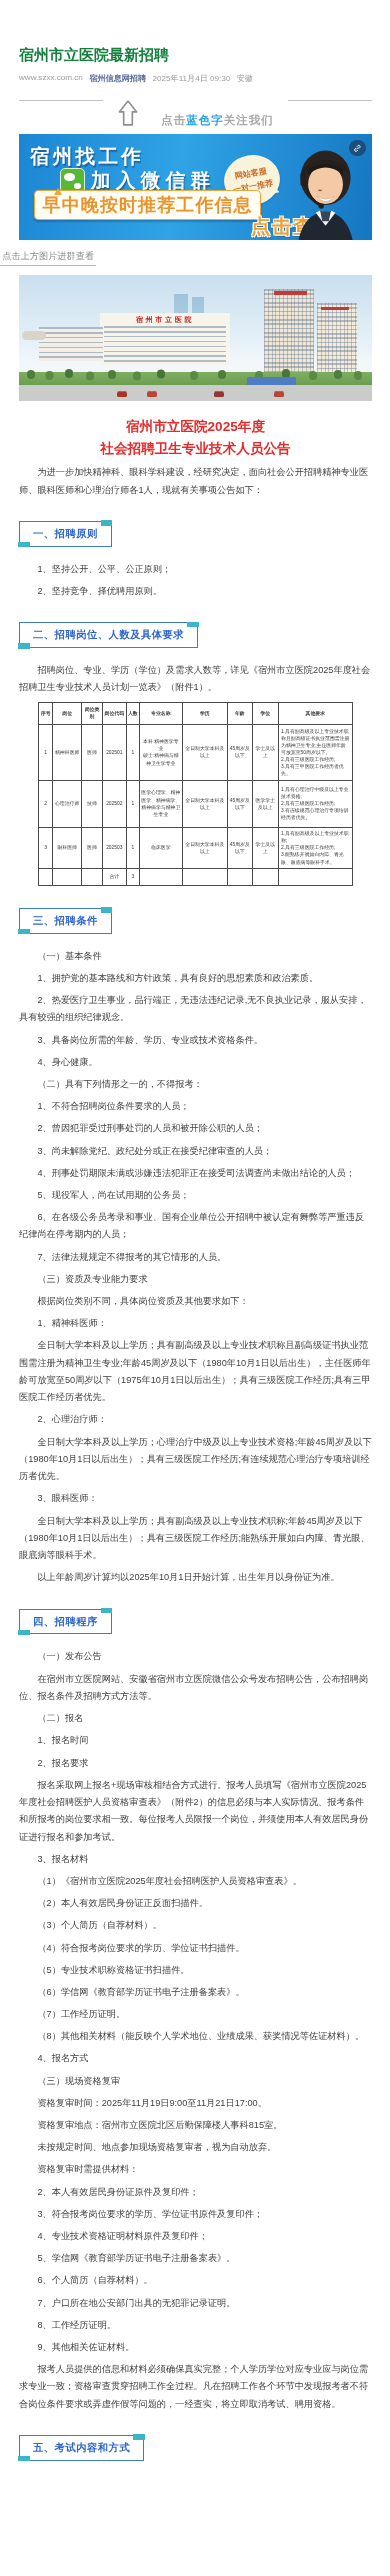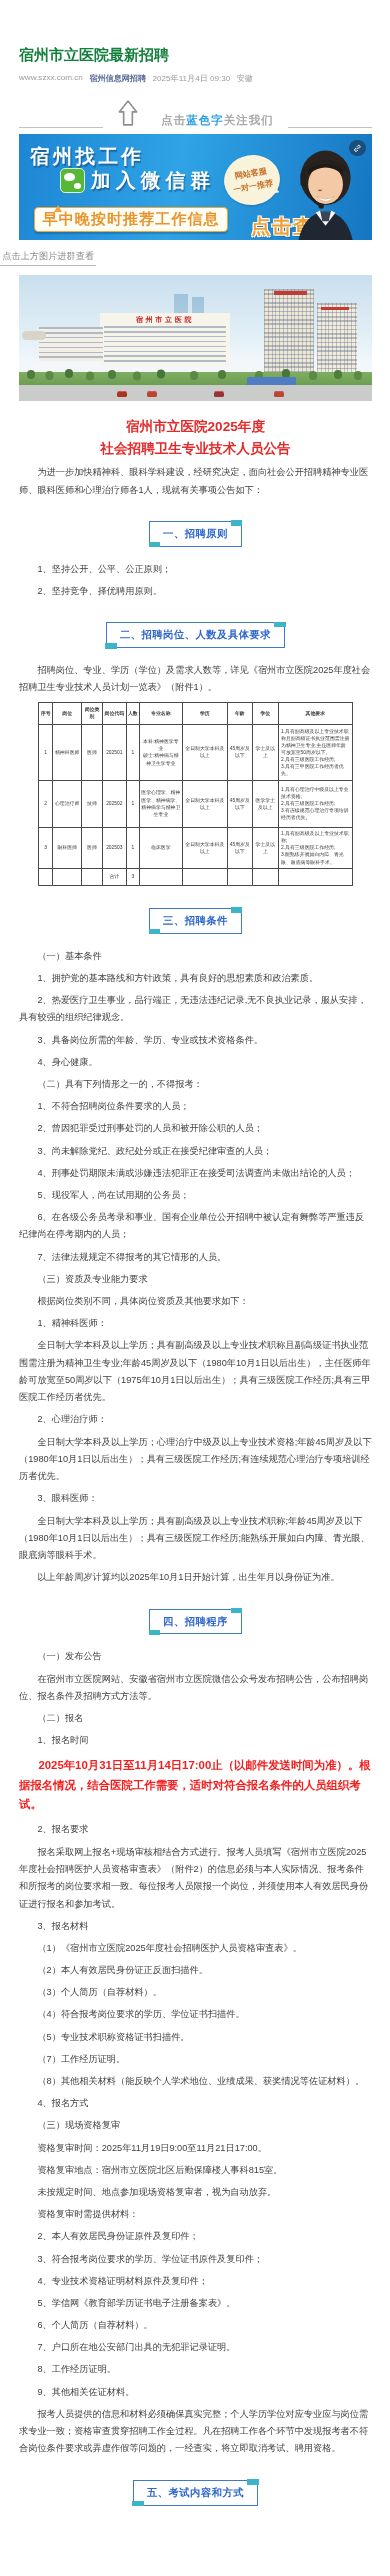--- a/index.html
+++ b/index.html
@@ -5,37 +5,37 @@
   html,body{margin:0;padding:0;}
   body{width:391px;background:#ffffff;font-family:"Liberation Sans","DejaVu Sans",sans-serif;position:relative;}
   .page{width:391px;overflow:hidden;position:relative;background:#fff;}
 
   
   .page-title{font-size:15px;font-weight:bold;color:#15803d;padding:12px 19px 5.4px;margin-top:34px;}
   .meta{display:flex;align-items:flex-start;gap:6.5px;color:#9b9b9b;font-size:8.1px;padding:2.2px 19px 0;}
   .meta .account{color:#576b95;font-weight:bold;}
 
   
-  .follow{display:flex;align-items:flex-end;margin:16.3px 19px 6.5px;}
+  .follow{display:flex;align-items:flex-start;margin:16.3px 19px 6.5px;}
   .fl-line{flex:1;height:0.5px;background:#c2c2c2;}
   .follow-center{display:flex;align-items:flex-end;gap:22px;padding:0 14px;}
   .follow-text{font-size:11.4px;font-weight:bold;color:#a8a8a8;letter-spacing:1.1px;white-space:nowrap;}
   .follow-text .hl{color:#2b9fe3;}
 
   
   .banner{position:relative;width:353px;height:106px;margin:4.3px auto 0;background:linear-gradient(100deg,#1d86d4 0%,#2fa3e6 45%,#1576c2 100%);overflow:hidden;cursor:pointer;}
   .b-line1{position:absolute;left:11px;top:8.7px;font-size:19.5px;font-weight:bold;color:#fff;letter-spacing:3.3px;text-shadow:1.1px 1.6px 1.1px rgba(20,60,110,.55);}
   .wechat-icon{position:absolute;left:41px;top:34px;width:23px;height:23px;background:#57b837;border:1.1px solid #dff3d2;border-radius:4.9px;}
   .wc-b1{position:absolute;left:3.3px;top:3.8px;width:10.3px;height:8.1px;background:#fff;border-radius:50% 50% 45% 45%;}
   .wc-b2{position:absolute;right:2.7px;bottom:3.3px;width:7.6px;height:6px;background:#fff;border-radius:50%;}
   .b-line2{position:absolute;left:72px;top:33px;font-size:19.5px;font-weight:bold;color:#fff;letter-spacing:5.4px;text-shadow:1.1px 1.6px 1.1px rgba(20,60,110,.55);}
   .bubble{position:absolute;left:205px;top:20.6px;width:56px;height:50px;background:#f8f3da;border-radius:50%;transform:rotate(-10deg);display:flex;flex-direction:column;align-items:center;justify-content:center;gap:2.2px;box-shadow:0 1.1px 2.2px rgba(0,0,0,.15);}
   .bubble:after{content:"";position:absolute;right:-2.2px;bottom:4.3px;width:0;height:0;border:5.4px solid transparent;border-left:8.7px solid #f8f3da;transform:rotate(30deg);}
   .bubble span{color:#c8702a;font-weight:bold;font-size:8.1px;font-family:"DejaVu Serif",serif;}
-  .ribbon{position:absolute;left:15px;top:73px;background:#fffdf4;border:1.1px solid #f0a73a;border-radius:4.3px;padding:1.6px 7.6px;font-size:15px;font-weight:bold;color:#e8952f;letter-spacing:1.1px;box-shadow:0 1.1px 1.6px rgba(0,0,0,.2);}
+  .ribbon{position:absolute;left:15px;top:56px;background:#fffdf4;border:1.1px solid #f0a73a;border-radius:4.3px;padding:1.6px 7.6px;font-size:18px;font-weight:bold;color:#e8952f;letter-spacing:1.1px;box-shadow:0 1.1px 1.6px rgba(0,0,0,.2);}
   .ribbon:before{content:"";position:absolute;left:18.5px;top:-7.6px;width:0;height:0;border:4.3px solid transparent;border-bottom:7.6px solid #f0a73a;}
   .cta{position:absolute;left:232px;top:79px;font-size:19.5px;font-weight:bold;color:#f09f2f;letter-spacing:1.6px;text-shadow:-1.1px -1.1px 0 #fff,1.1px -1.1px 0 #fff,-1.1px 1.1px 0 #fff,1.1px 1.1px 0 #fff,1.6px 2.2px 1.6px rgba(0,0,0,.25);}
   .share-circle{position:absolute;right:6.5px;top:5.4px;width:16.3px;height:16.3px;border-radius:50%;background:rgba(30,40,60,.55);display:flex;align-items:center;justify-content:center;}
   .agent{position:absolute;right:4.3px;top:9.8px;}
 
   
   .caption-wrap{margin:9.8px 0 8.7px;}
   .caption{display:inline-block;color:#8c8c8c;font-size:9.2px;border-bottom:0.5px solid #b9b9b9;padding:0 2.2px 2.2px;}
 
   
@@ -54,21 +54,21 @@
 
   
   .red-title{text-align:center;color:#e42a2a;font-weight:bold;font-size:13.6px;line-height:1.6;margin:15px 0 3.3px;}
 
   
   .content{padding:0 19px;}
   .para{font-size:9.2px;color:#3f3f3f;line-height:1.88;margin:4.9px 0;text-indent:2em;}
   .highlight-red{color:#f51d1d;font-weight:bold;font-size:11.4px;line-height:1.72;text-indent:1.7em;margin:6.5px 0;}
 
   
-  .sec-wrap{display:flex;justify-content:center;margin:22px 0 14px;}
+  .sec-wrap{display:flex;margin:22px 0 14px;}
   .sec-box{position:relative;border:0.5px solid #3f7ad1;color:#2e66cc;font-weight:bold;font-size:10.3px;padding:4.9px 13px;letter-spacing:0.5px;background:#fff;}
   .sec-box:before{content:"";position:absolute;top:-1.6px;right:-1.6px;width:11.4px;height:5.4px;background:#3db5c8;}
   .sec-box:after{content:"";position:absolute;bottom:-1.6px;left:-1.6px;width:11.4px;height:5.4px;background:#3db5c8;}
 
   
   .jobs-table{width:314px;margin:4.3px auto 1.1px;border-collapse:collapse;table-layout:fixed;font-size:4.9px;color:#3a3a3a;}
   .jobs-table th,.jobs-table td{border:0.5px solid #4a4a4a;padding:1.6px 1.1px;text-align:center;vertical-align:middle;line-height:1.45;word-break:break-all;}
   .jobs-table th{font-weight:bold;padding:3.8px 1.1px;}
   .jobs-table .req{text-align:left;white-space:pre-line;padding:2.2px 2.2px;}
   .jobs-table .pre{white-space:pre-line;}
@@ -301,29 +301,29 @@
     <div class="para">全日制大学本科及以上学历；具有副高级及以上专业技术职称;年龄45周岁及以下（1980年10月1日以后出生）；具有三级医院工作经历;能熟练开展如白内障、青光眼、眼底病等眼科手术。</div>
     <div class="para">以上年龄周岁计算均以2025年10月1日开始计算，出生年月以身份证为准。</div>
 
     <div class="sec-wrap">
         <div class="sec-box">四、招聘程序</div>
       </div>
     <div class="para">（一）发布公告</div>
     <div class="para">在宿州市立医院网站、安徽省宿州市立医院微信公众号发布招聘公告，公布招聘岗位、报名条件及招聘方式方法等。</div>
     <div class="para">（二）报名</div>
     <div class="para">1、报名时间</div>
-    <div class="highlight-red">2025年10月31日至11月14日17:00止（以邮件发送时间为准）。根据报名情况，结合医院工作需要，适时对符合报名条件的人员组织考试。</div>
     <div class="para">2、报名要求</div>
     <div class="para">报名采取网上报名+现场审核相结合方式进行。报考人员填写《宿州市立医院2025年度社会招聘医护人员资格审查表》（附件2）的信息必须与本人实际情况、报考条件和所报考的岗位要求相一致。每位报考人员限报一个岗位，并须使用本人有效居民身份证进行报名和参加考试。</div>
     <div class="para">3、报名材料</div>
     <div class="para">（1）《宿州市立医院2025年度社会招聘医护人员资格审查表》。</div>
     <div class="para">（2）本人有效居民身份证正反面扫描件。</div>
     <div class="para">（3）个人简历（自荐材料）。</div>
     <div class="para">（4）符合报考岗位要求的学历、学位证书扫描件。</div>
     <div class="para">（5）专业技术职称资格证书扫描件。</div>
+    <div class="para">（6）学信网《教育部学历证书电子注册备案表》。</div>
     <div class="para">（7）工作经历证明。</div>
     <div class="para">（8）其他相关材料（能反映个人学术地位、业绩成果、获奖情况等佐证材料）。</div>
     <div class="para">4、报名方式</div>
     <div class="para">（三）现场资格复审</div>
     <div class="para">资格复审时间：2025年11月19日9:00至11月21日17:00。</div>
     <div class="para">资格复审地点：宿州市立医院北区后勤保障楼人事科815室。</div>
     <div class="para">未按规定时间、地点参加现场资格复审者，视为自动放弃。</div>
     <div class="para">资格复审时需提供材料：</div>
     <div class="para">2、本人有效居民身份证原件及复印件；</div>
     <div class="para">3、符合报考岗位要求的学历、学位证书原件及复印件；</div>

